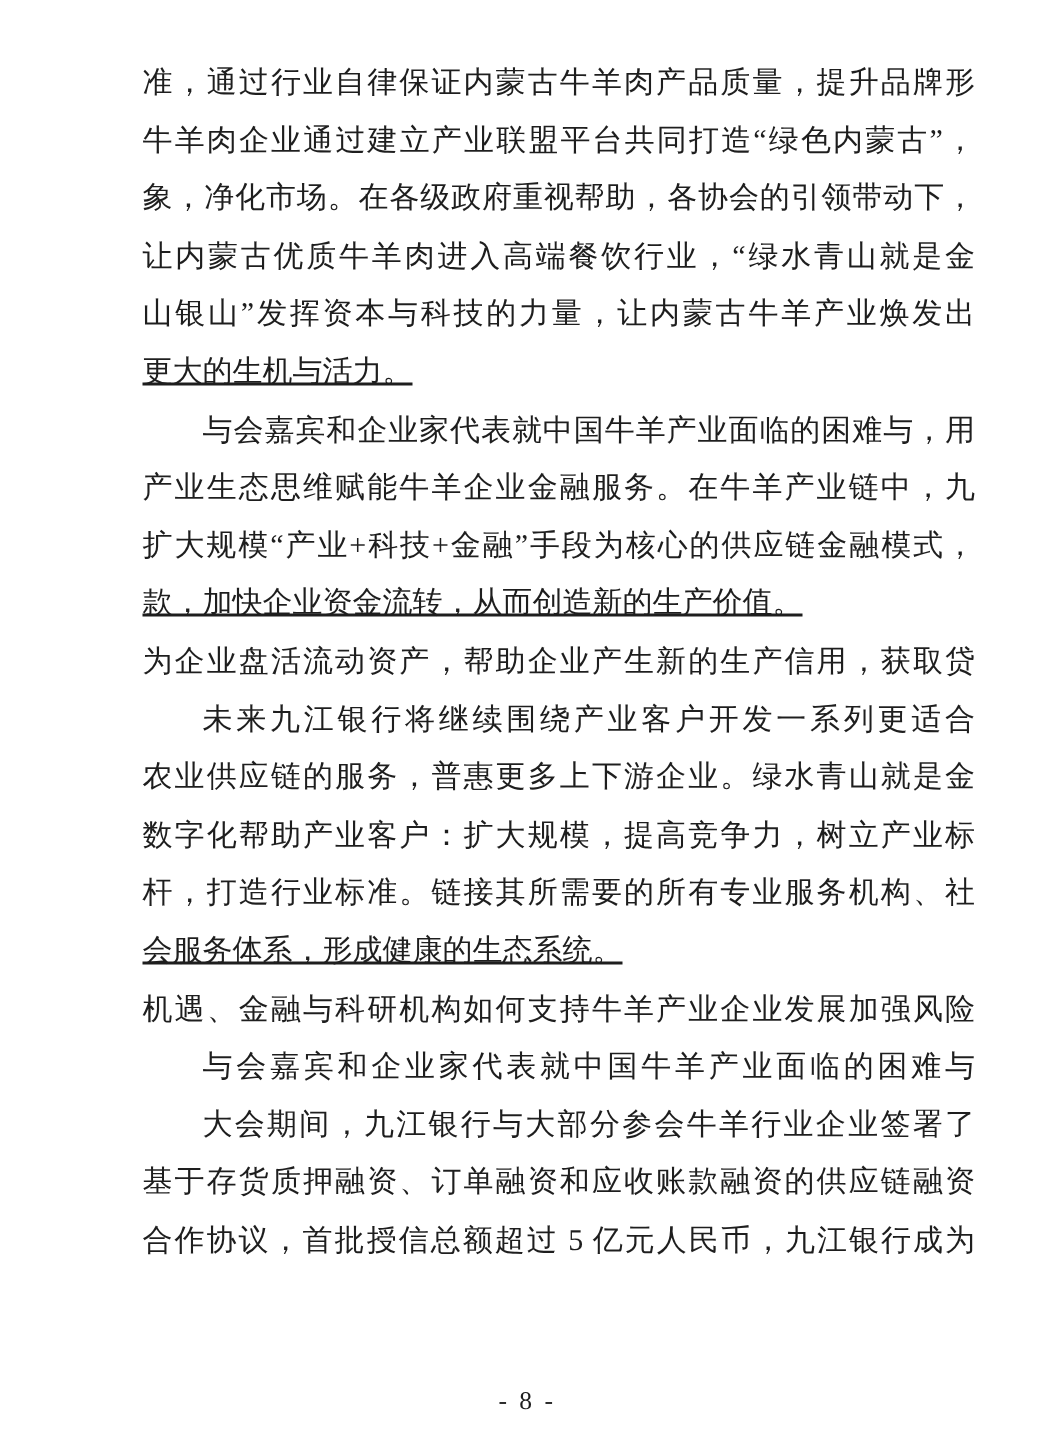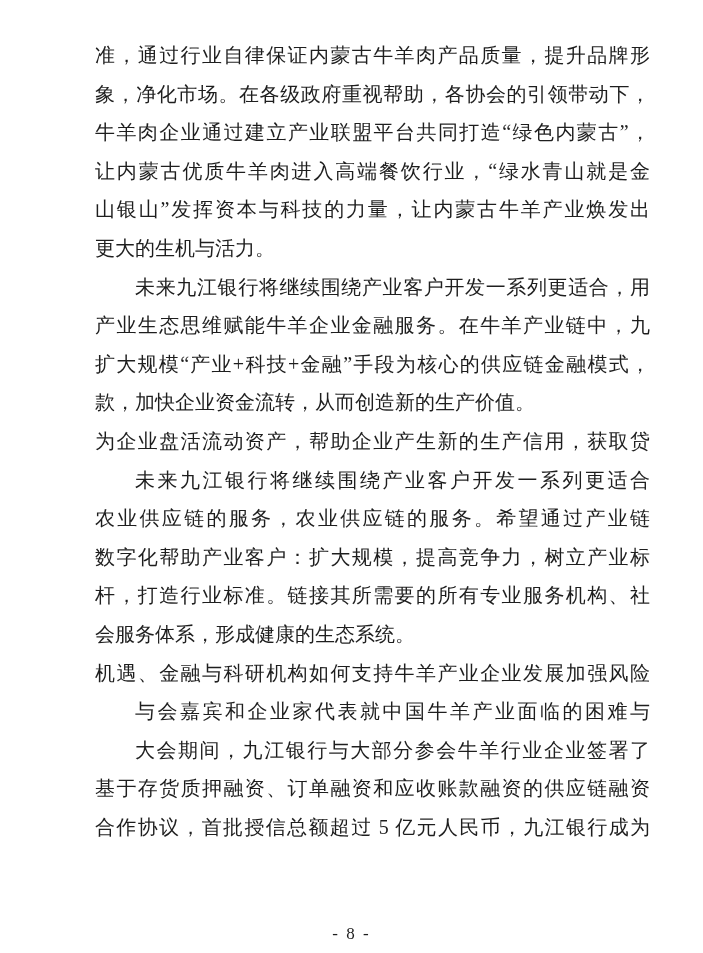--- a/index.html
+++ b/index.html
@@ -26,20 +26,21 @@
     font-size: 20px;
     line-height: 38.6px;
     height: 38.6px;
     text-align: justify;
     text-align-last: justify;
     text-justify: inter-ideograph;
     white-space: nowrap;
   }
   .line.end {
     text-align-last: left;
+    text-decoration: underline;
   }
   .line.ind {
     text-indent: 40px;
   }
   .pagenum {
     position: absolute;
     top: 924px;
     left: 0;
     width: 703px;
     text-align: center;
@@ -47,32 +48,32 @@
     letter-spacing: 2px;
     color: #1e1e1e;
   }
 </style>
 </head>
 <body>
 
 <div class="page">
   <div class="text-block">
     <div class="line">准，通过行业自律保证内蒙古牛羊肉产品质量，提升品牌形</div>
+    <div class="line">牛羊肉企业通过建立产业联盟平台共同打造“绿色内蒙古”，</div>
     <div class="line">象，净化市场。在各级政府重视帮助，各协会的引领带动下，</div>
-    <div class="line">牛羊肉企业通过建立产业联盟平台共同打造“绿色内蒙古”，</div>
     <div class="line">让内蒙古优质牛羊肉进入高端餐饮行业，“绿水青山就是金</div>
     <div class="line">山银山”发挥资本与科技的力量，让内蒙古牛羊产业焕发出</div>
     <div class="line end">更大的生机与活力。</div>
-    <div class="line ind">未来九江银行将继续围绕产业客户开发一系列更适合，用</div>
+    <div class="line ind">与会嘉宾和企业家代表就中国牛羊产业面临的困难与，用</div>
     <div class="line">产业生态思维赋能牛羊企业金融服务。在牛羊产业链中，九</div>
     <div class="line">扩大规模“产业+科技+金融”手段为核心的供应链金融模式，</div>
     <div class="line end">款，加快企业资金流转，从而创造新的生产价值。</div>
     <div class="line">为企业盘活流动资产，帮助企业产生新的生产信用，获取贷</div>
     <div class="line ind">未来九江银行将继续围绕产业客户开发一系列更适合</div>
-    <div class="line">农业供应链的服务，农业供应链的服务。希望通过产业链</div>
+    <div class="line">农业供应链的服务，普惠更多上下游企业。绿水青山就是金</div>
     <div class="line">数字化帮助产业客户：扩大规模，提高竞争力，树立产业标</div>
     <div class="line">杆，打造行业标准。链接其所需要的所有专业服务机构、社</div>
     <div class="line end">会服务体系，形成健康的生态系统。</div>
     <div class="line">机遇、金融与科研机构如何支持牛羊产业企业发展加强风险</div>
     <div class="line ind">与会嘉宾和企业家代表就中国牛羊产业面临的困难与</div>
     <div class="line ind">大会期间，九江银行与大部分参会牛羊行业企业签署了</div>
     <div class="line">基于存货质押融资、订单融资和应收账款融资的供应链融资</div>
     <div class="line">合作协议，首批授信总额超过 5 亿元人民币，九江银行成为</div>
   </div>
   <div class="pagenum">- 8 -</div>

